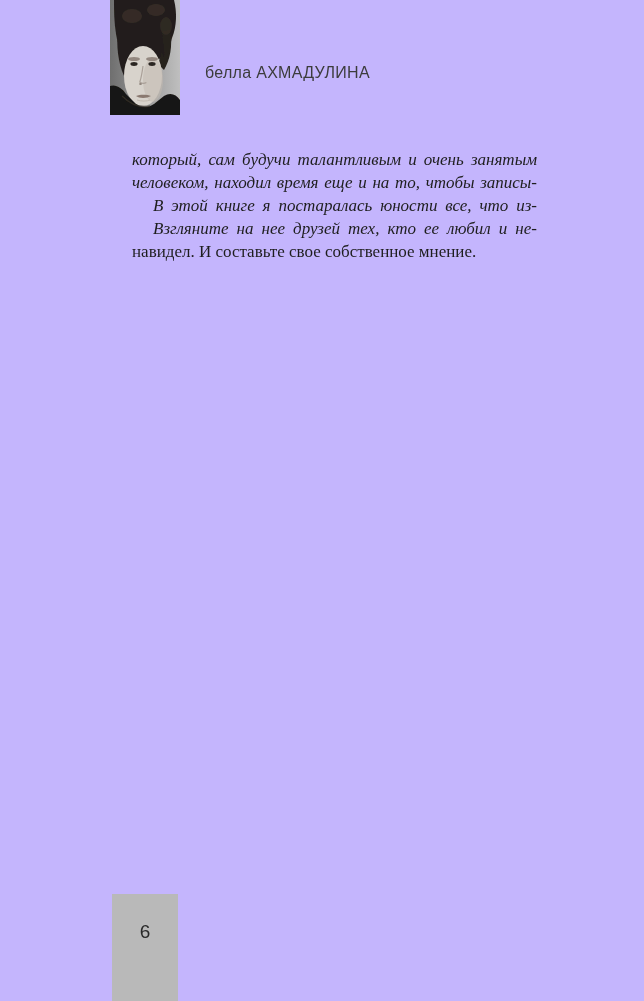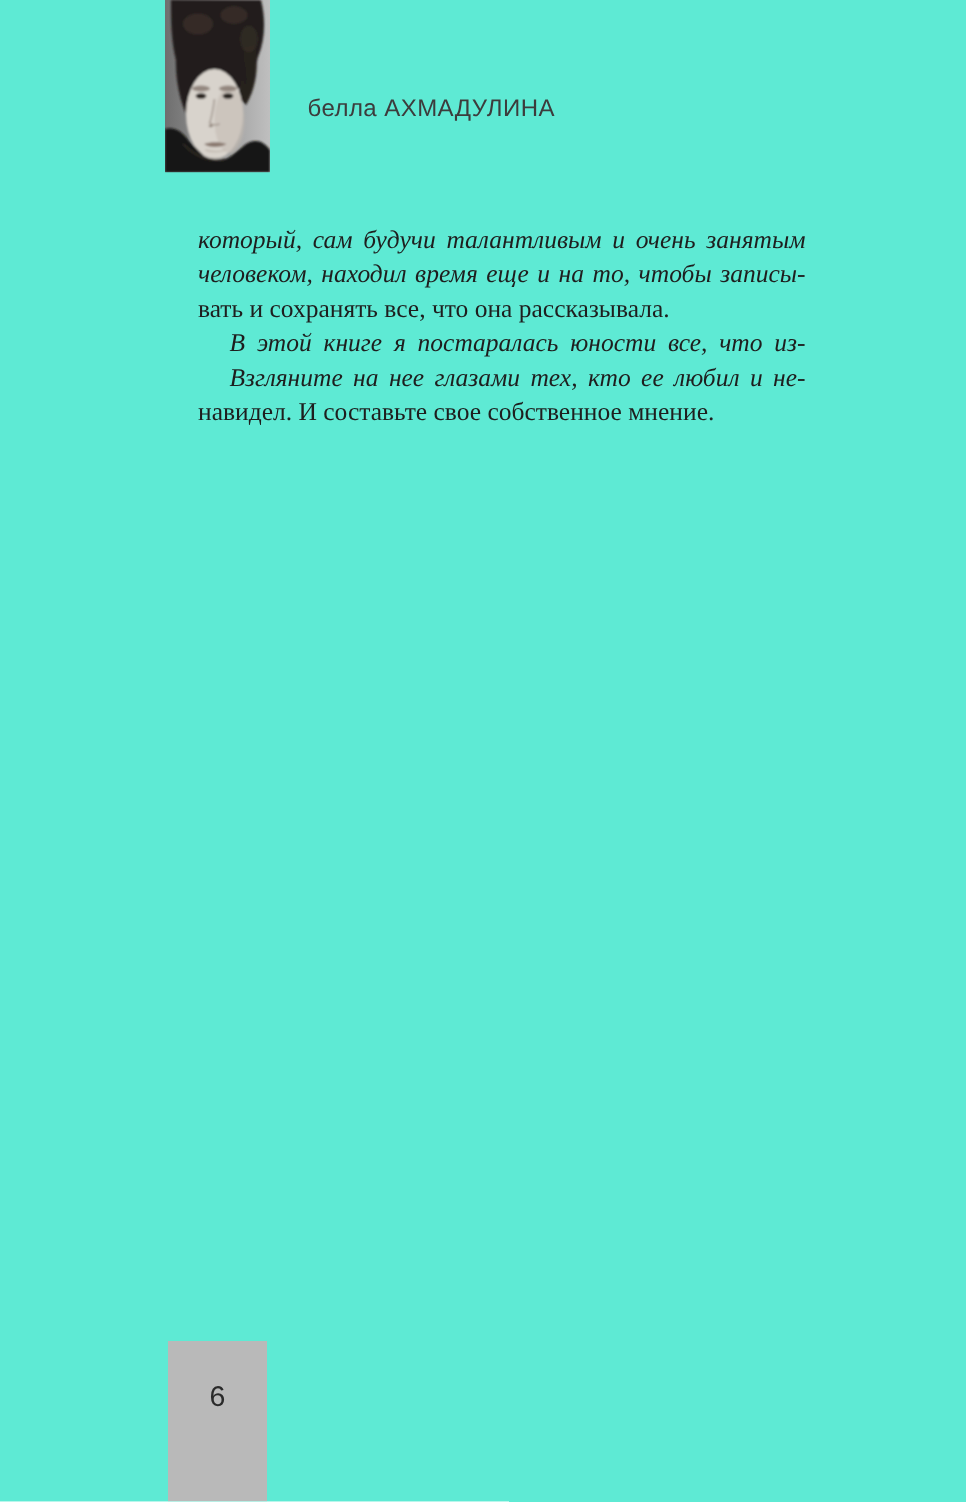--- a/index.html
+++ b/index.html
@@ -4,21 +4,21 @@
 <style>
   html, body {
     margin: 0;
     padding: 0;
     background: #ffffff;
   }
   .page {
     position: relative;
     width: 644px;
     height: 1001px;
-    background: #5eead4;
+    background: #c4b5fd;
     overflow: hidden;
     font-family: "Liberation Serif", serif;
   }
   .portrait {
     position: absolute;
     left: 110px;
     top: 0;
     width: 70px;
     height: 115px;
     overflow: hidden;
@@ -123,23 +123,22 @@
         <path d="M12,96 C20,104 30,108 40,106" fill="none" stroke="#3a342e" stroke-width="1.4" opacity="0.7"></path>
       </g>
     </svg>
   </div>
 
   <div class="author-name">белла АХМАДУЛИНА</div>
 
   <div class="textblock">
     <div class="line j">который, сам будучи талантливым и очень занятым</div>
     <div class="line j">человеком, находил время еще и на то, чтобы записы-</div>
-    <div class="line">вать и сохранять все, что она рассказывала.</div>
     <div class="line j ind">В этой книге я постаралась юности все, что из-</div>
-    <div class="line j ind">Взгляните на нее глазами тех, кто ее любил и не-</div>
+    <div class="line j ind">Взгляните на нее друзей тех, кто ее любил и не-</div>
     <div class="line">навидел. И составьте свое собственное мнение.</div>
   </div>
 
   <div class="page-number-box">
     <div class="page-number">6</div>
   </div>
 
 </div>
 
 </body></html>

